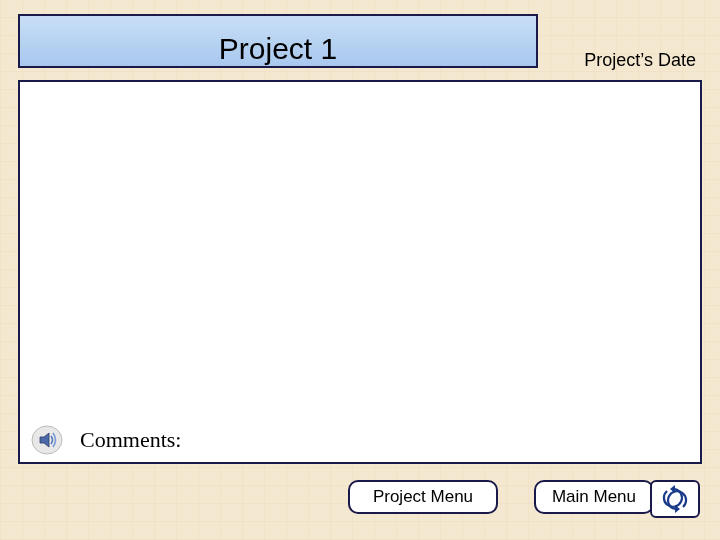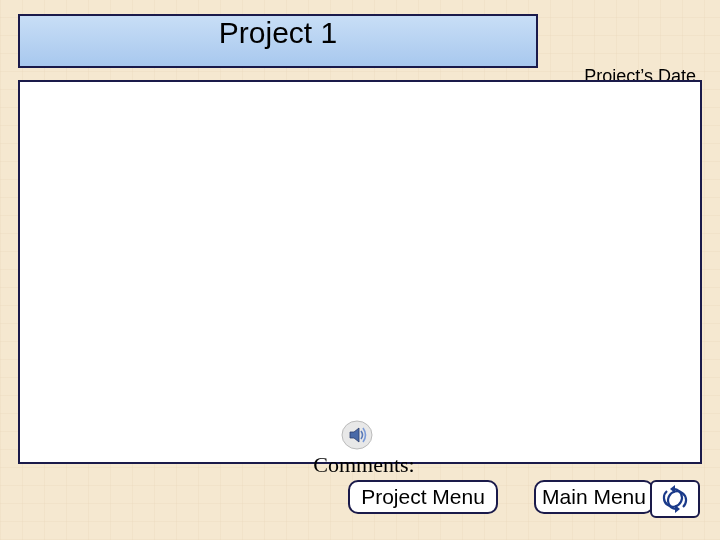--- a/index.html
+++ b/index.html
@@ -16,55 +16,53 @@
   }
   .title-bar {
     position: absolute;
     left: 18px;
     top: 14px;
     width: 520px;
     height: 54px;
     background: linear-gradient(#c8def6, #a8c8ee);
     border: 2px solid #1a1a4a;
     display: flex;
-    align-items: flex-start;
+    align-items: flex-end;
     justify-content: center;
   }
   .title-text {
     font-size: 30px;
     color: #000;
     font-family: "Comic Sans MS", Verdana, sans-serif;
   }
   .date-label {
     position: absolute;
     right: 24px;
     top: 50px;
     font-size: 18px;
     color: #000;
-    margin-top: 16px;
   }
   .content-frame {
     position: absolute;
     left: 18px;
     top: 80px;
     width: 684px;
     height: 384px;
     background: #ffffff;
     border: 2px solid #1a1a4a;
   }
   .comments-row {
     position: absolute;
     left: 0;
     bottom: 0;
     width: 100%;
     height: 44px;
     display: flex;
     align-items: center;
     padding-left: 8px;
-    flex-direction: column;
   }
   .sound-icon {
     width: 38px;
     height: 38px;
     display: flex;
     align-items: center;
     justify-content: center;
     margin-right: 14px;
   }
   .comments-label {
@@ -72,21 +70,21 @@
     font-size: 22px;
     color: #000;
   }
   .nav-button {
     position: absolute;
     bottom: 26px;
     height: 34px;
     background: #ffffff;
     border: 2px solid #1a1a4a;
     border-radius: 10px;
-    font-size: 21px;
+    font-size: 17px;
     color: #000;
     display: flex;
     align-items: center;
     justify-content: center;
     cursor: pointer;
     font-family: Verdana, Arial, sans-serif;
   }
   .btn-project { left: 348px; width: 150px; }
   .btn-main { left: 522px; width: 120px; margin-left: 12px; }
   .refresh-btn {

